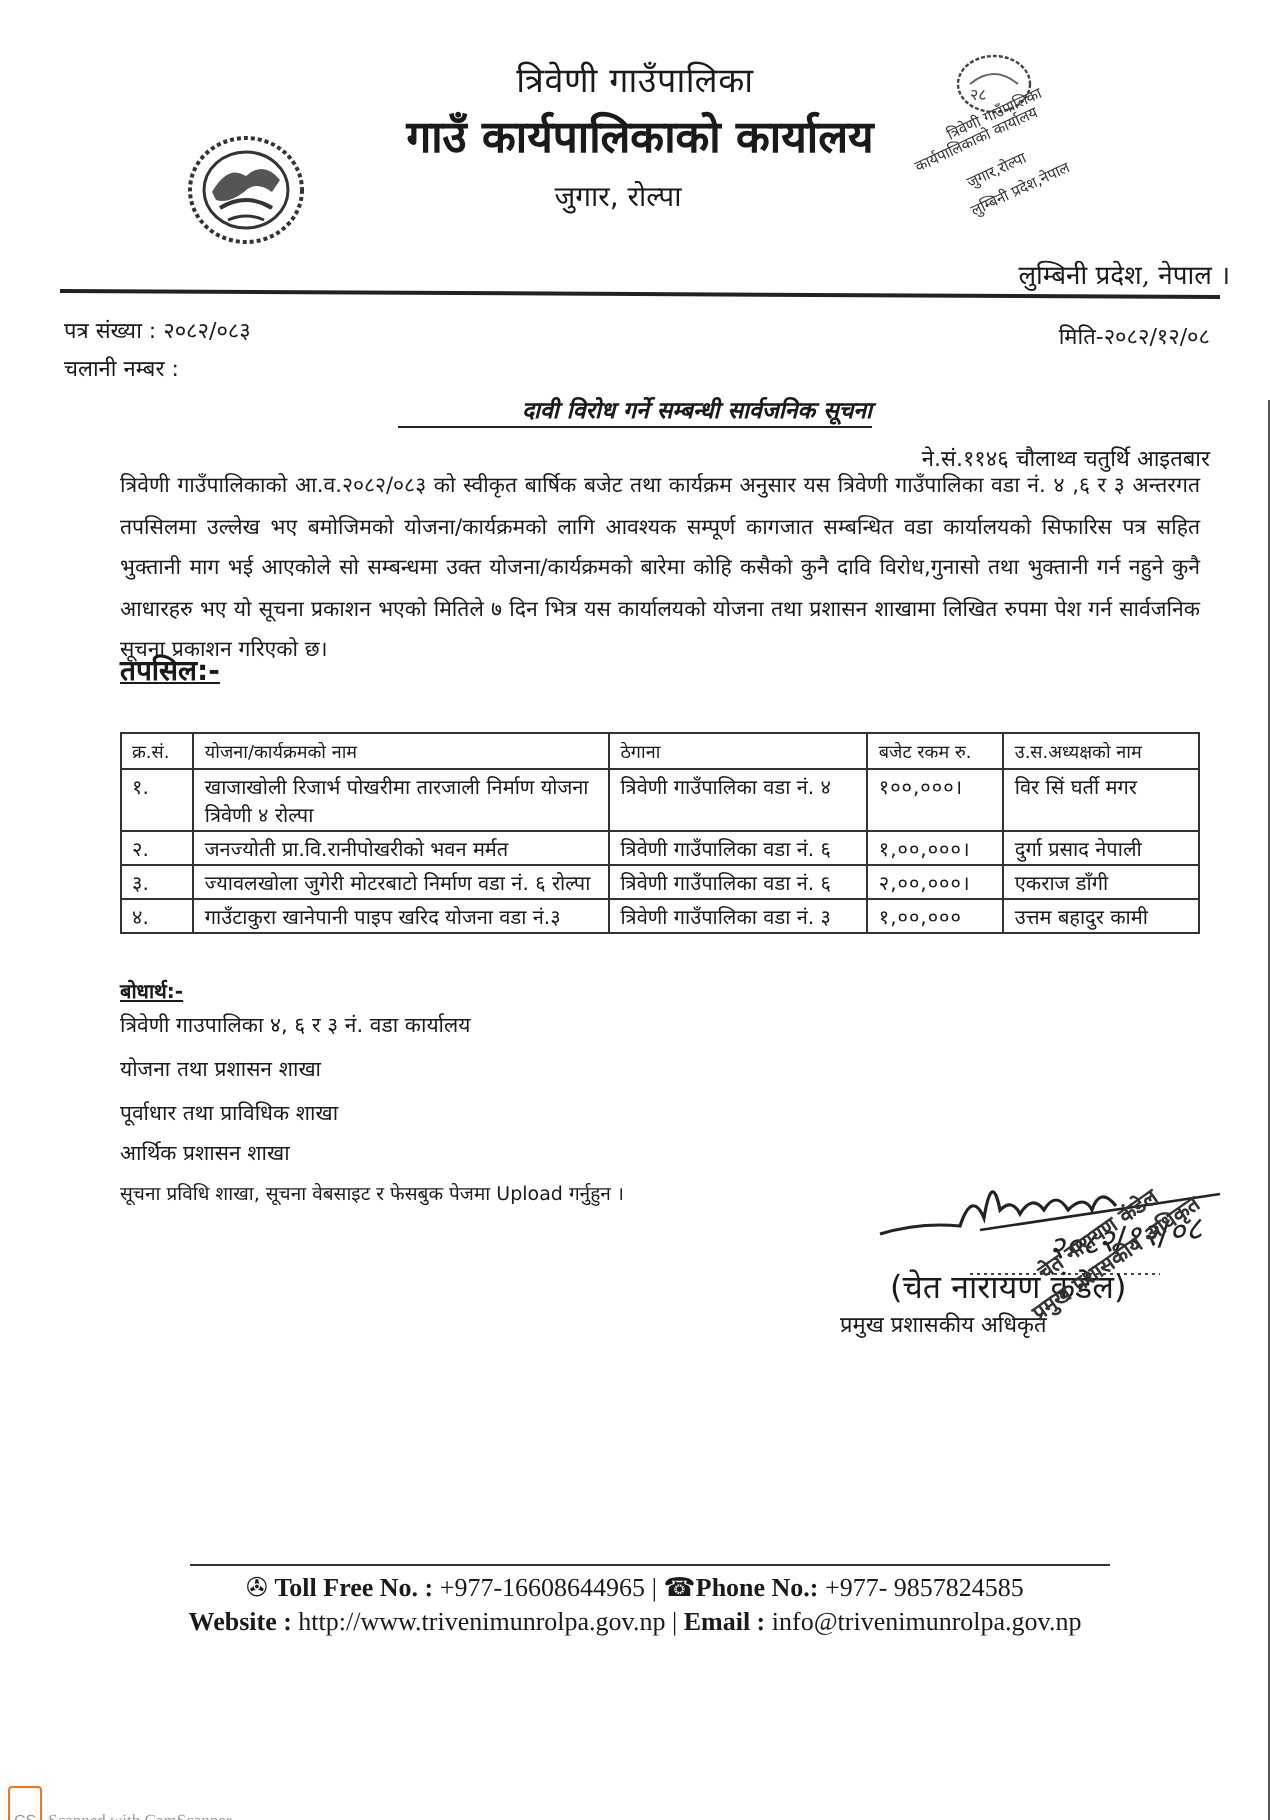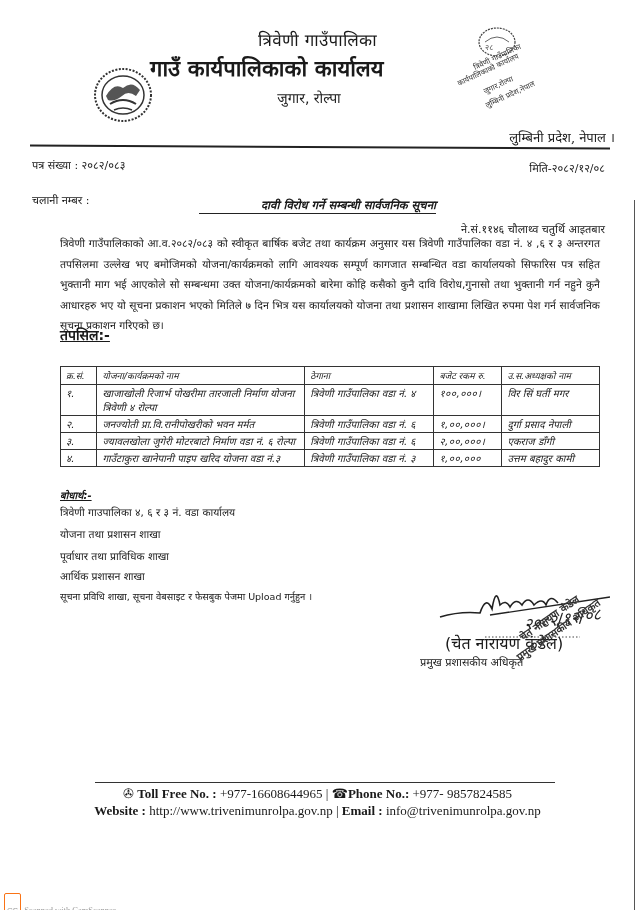--- a/index.html
+++ b/index.html
@@ -1,40 +1,40 @@
 <!DOCTYPE html>
 <html><head>
 <meta charset="utf-8">
 <style>
   html, body { margin: 0; padding: 0; background: #ffffff; }
   body { width: 635px; height: 910px; position: relative; overflow: hidden;
          font-family: "DejaVu Sans", sans-serif; color: #1a1a1a; }
   .abs { position: absolute; }
   .logo { left: 92px; top: 66px; width: 62px; height: 58px; }
   .hdr1 { left: 0; width: 635px; top: 28px; text-align: center; font-size: 17px; letter-spacing: 0.3px; }
-  .hdr2 { left: 150px; width: 340px; top: 52px; font-size: 22px; font-weight: bold; }
+  .hdr2 { left: 150px; width: 340px; top: 52px; text-align: center; font-size: 22px; font-weight: bold; }
   .hdr3 { left: 0; width: 598px; top: 88px; text-align: center; font-size: 14px; padding-left: 20px; box-sizing: border-box; }
   .seal { left: 445px; top: 20px; width: 130px; height: 92px; }
   .province { right: 20px; top: 128px; font-size: 13px; font-family: "DejaVu Serif", serif; }
   .rule { left: 30px; top: 146px; width: 580px; height: 2px; background: #222; transform: rotate(0.3deg); }
   .meta { font-size: 11px; }
   .ref1 { left: 32px; top: 157px; }
-  .ref2 { left: 32px; top: 192px; }
+  .ref2 { left: 32px; top: 176px; }
   .date1 { right: 30px; top: 160px; }
   .date2 { right: 30px; top: 181px; margin-top: 40px; }
   .subject { left: 0; width: 635px; text-align: center; top: 197px; font-size: 11.5px; font-style: italic; font-weight: bold; }
   .subject span { border-bottom: 1px solid #222; padding-bottom: 1px; padding-left: 62px; }
   .body-text { left: 60px; top: 233px; width: 540px; font-size: 10.6px; line-height: 20.5px; text-align: justify; }
   .tapsil { left: 60px; top: 325px; font-size: 14px; font-weight: bold; text-decoration: underline; }
   table.plan { position: absolute; left: 60px; top: 366px; width: 540px; border-collapse: collapse; font-size: 10px; }
-  table.plan td, table.plan th { border: 1px solid #333; padding: 1px 5px; vertical-align: top; font-weight: normal; text-align: left; font-style: italic; }
+  table.plan td, table.plan th { border: 1px solid #333; padding: 1px 5px; vertical-align: top; font-weight: normal; text-align: left; }
   table.plan th { font-size: 9px; padding: 2px 5px; }
   .c1 { width: 26px; } .c2 { width: 208px; } .c3 { width: 125px; } .c4 { width: 58px; } .c5 { width: 90px; }
   td.amt { font-size: 10px; letter-spacing: 0.5px; }
-  .bodhartha-title { left: 60px; top: 488px; font-size: 10px; font-weight: bold; text-decoration: underline; font-style: italic; }
+  .bodhartha-title { left: 60px; top: 488px; font-size: 10px; font-weight: bold; text-decoration: underline; }
   .cc { left: 60px; font-size: 10.5px; }
   .cc.small { font-size: 9.5px; }
   .sign { left: 430px; top: 575px; width: 200px; height: 70px; }
   .sign-name { left: 445px; top: 632px; font-size: 16px; }
   .sign-title { left: 420px; top: 654px; font-size: 11px; }
   .stamp { left: 505px; top: 640px; font-size: 10.5px; color: #333; transform: rotate(-35deg); transform-origin: left top; line-height: 15px; font-weight: bold; }
   .footer-rule { left: 95px; top: 782px; width: 460px; height: 1px; background: #333; }
   .foot1 { left: 0; width: 635px; top: 786px; text-align: center; font-family: "Liberation Serif", serif; font-size: 13px; }
   .foot2 { left: 0; width: 635px; top: 803px; text-align: center; font-family: "Liberation Serif", serif; font-size: 13px; }
   .b { font-weight: bold; }

